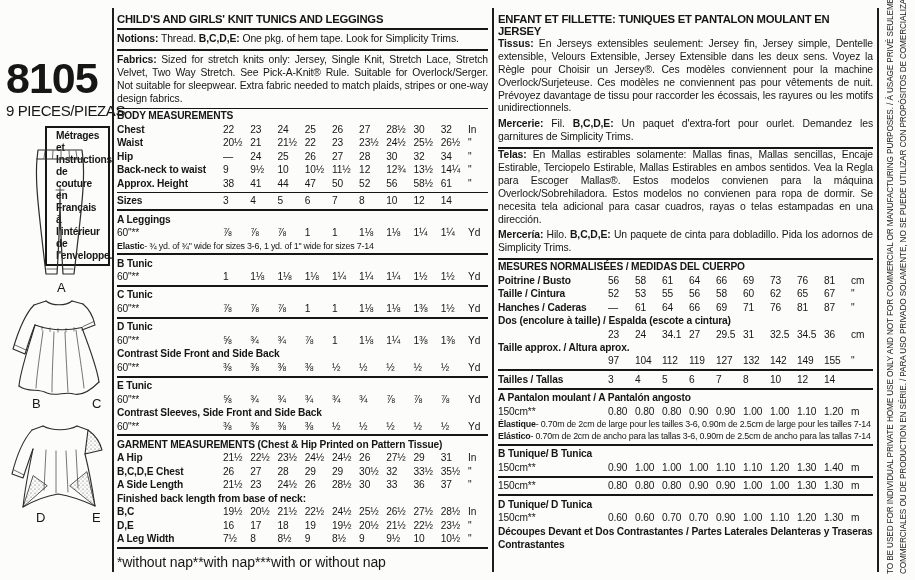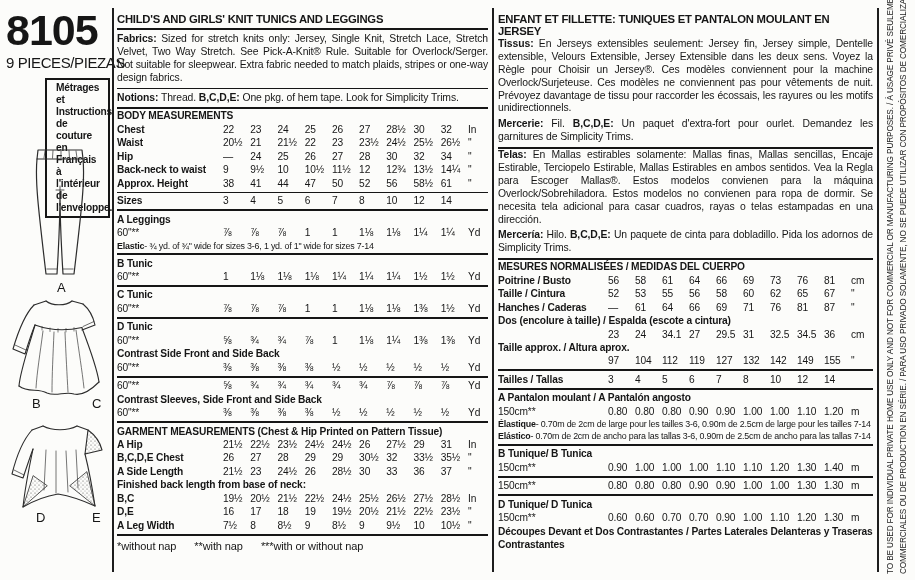--- a/index.html
+++ b/index.html
@@ -3,21 +3,21 @@
 <meta charset="utf-8">
 <style>
   html,body{margin:0;padding:0;background:#d8d8d4;}
   .sheet{position:relative;width:915px;height:580px;background:#fcfcfa;overflow:hidden;
          font-family:"Liberation Sans","DejaVu Sans",sans-serif;color:#161616;}
   .b{font-weight:700;}
   .vline{position:absolute;top:8px;height:564px;width:1.5px;background:#1d1d1d;}
 
   
   #left-panel{position:absolute;left:6px;top:10px;width:104px;height:562px;}
-  .pattern-number{font-size:43px;font-weight:700;line-height:.95;letter-spacing:-1px;}
+  .pattern-number{font-size:43px;font-weight:700;line-height:.95;letter-spacing:-1px;margin-top:48px;}
   .pieces{font-size:15px;margin-top:3px;letter-spacing:-.4px;white-space:nowrap;}
   .note-box{margin-top:7px;border:2px solid #161616;padding:2px 9px;font-weight:700;
             font-size:10.2px;line-height:1.18;letter-spacing:-.2px;margin-left:39px;}
   .sketch{position:absolute;}
   .view-label{position:absolute;font-size:13px;letter-spacing:.5px;}
 
   
   .col{position:absolute;top:12px;}
   #col-en{left:117px;width:371px;}
   #col-fr{left:498px;width:375px;}
@@ -26,21 +26,21 @@
   .bb2{border-bottom:2px solid #161616;}
   .para{font-size:10.4px;line-height:1.24;text-align:justify;padding:3px 0;margin:0;letter-spacing:-.1px;}
   .sub-title{font-weight:700;font-size:11px;letter-spacing:-.25px;padding:3px 0 1px;margin:0;}
 
   .trow{font-size:10.2px;line-height:1.32;letter-spacing:-.15px;}
   .thead{font-weight:700;}
   .tdata{display:grid;grid-template-columns:106px repeat(9,1fr) 20px;white-space:nowrap;}
   #col-fr .tdata{grid-template-columns:110px repeat(9,1fr) 22px;}
   .tnote{font-size:8.9px;letter-spacing:-.2px;line-height:1.35;}
   .rule{margin:1.5px 0;}
-  .foot{display:flex;gap:18px;font-size:11px;padding-top:3px;letter-spacing:-.1px;}
+  .foot{display:flex;font-size:14px;padding-top:3px;letter-spacing:-.1px;}
 
   
   #side-text{position:absolute;left:884px;top:574px;width:560px;transform:rotate(-90deg);
              transform-origin:0 0;font-size:8.2px;line-height:1.6;letter-spacing:-.1px;color:#222;white-space:nowrap;}
 </style>
 </head>
 <body>
 
 <div class="sheet">
 
@@ -103,22 +103,22 @@
     <div class="view-label" style="left:30px;top:500px">D</div>
     <div class="view-label" style="left:86px;top:500px">E</div>
   </aside>
 
   <div class="vline" style="left:112px"></div>
   <div class="vline" style="left:492px"></div>
   <div class="vline" style="left:877px"></div>
 
   <section id="col-en" class="col">
     <h1 class="col-title bb2">CHILD'S AND GIRLS' KNIT TUNICS AND LEGGINGS</h1>
+    <p class="para bb2"><span class="b">Notions:</span><span> Thread. </span><span class="b">B,C,D,E:</span><span> One pkg. of hem tape. Look for Simplicity Trims.</span></p>
     <p class="para bb1"><span class="b">Fabrics:</span><span> Sized for stretch knits only: Jersey, Single Knit, Stretch Lace, Stretch Velvet, Two Way Stretch. See Pick-A-Knit® Rule. Suitable for Overlock/Serger. Not suitable for sleepwear. Extra fabric needed to match plaids, stripes or one-way design fabrics.</span></p>
-    <p class="para bb2"><span class="b">Notions:</span><span> Thread. </span><span class="b">B,C,D,E:</span><span> One pkg. of hem tape. Look for Simplicity Trims.</span></p>
     <div>
         <div class="trow thead">BODY MEASUREMENTS</div>
         <div class="trow tdata">
           <span class="tlabel b">Chest</span>
           <span class="tcell">22</span>
           <span class="tcell">23</span>
           <span class="tcell">24</span>
           <span class="tcell">25</span>
           <span class="tcell">26</span>
           <span class="tcell">27</span>
@@ -262,20 +262,21 @@
           <span class="tcell">⅜</span>
           <span class="tcell">⅜</span>
           <span class="tcell">½</span>
           <span class="tcell">½</span>
           <span class="tcell">½</span>
           <span class="tcell">½</span>
           <span class="tcell">½</span>
           <span class="tunit">Yd</span>
         </div>
         <div class="rule" style="border-top: 2px solid rgb(22, 22, 22);"></div>
+        <div class="trow thead">E Tunic</div>
         <div class="trow tdata">
           <span class="tlabel">60"**</span>
           <span class="tcell">⅝</span>
           <span class="tcell">¾</span>
           <span class="tcell">¾</span>
           <span class="tcell">¾</span>
           <span class="tcell">¾</span>
           <span class="tcell">¾</span>
           <span class="tcell">⅞</span>
           <span class="tcell">⅞</span>

